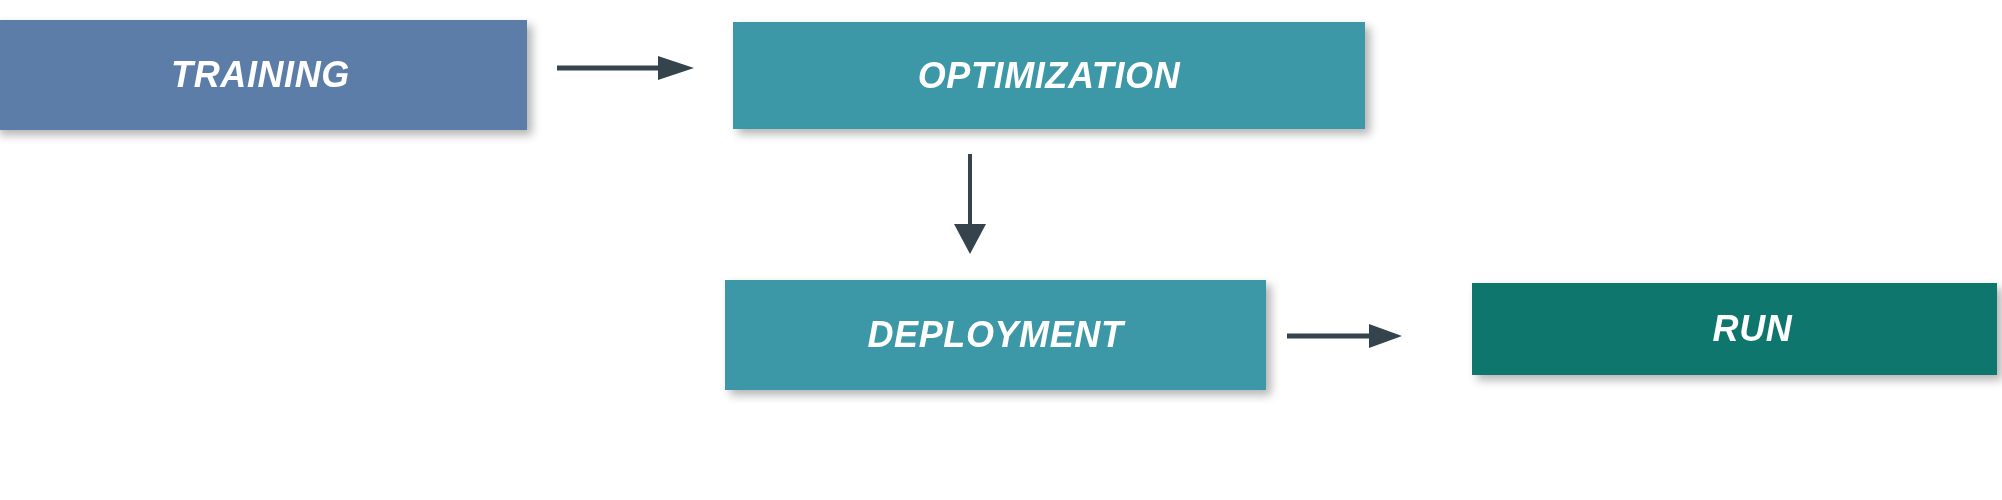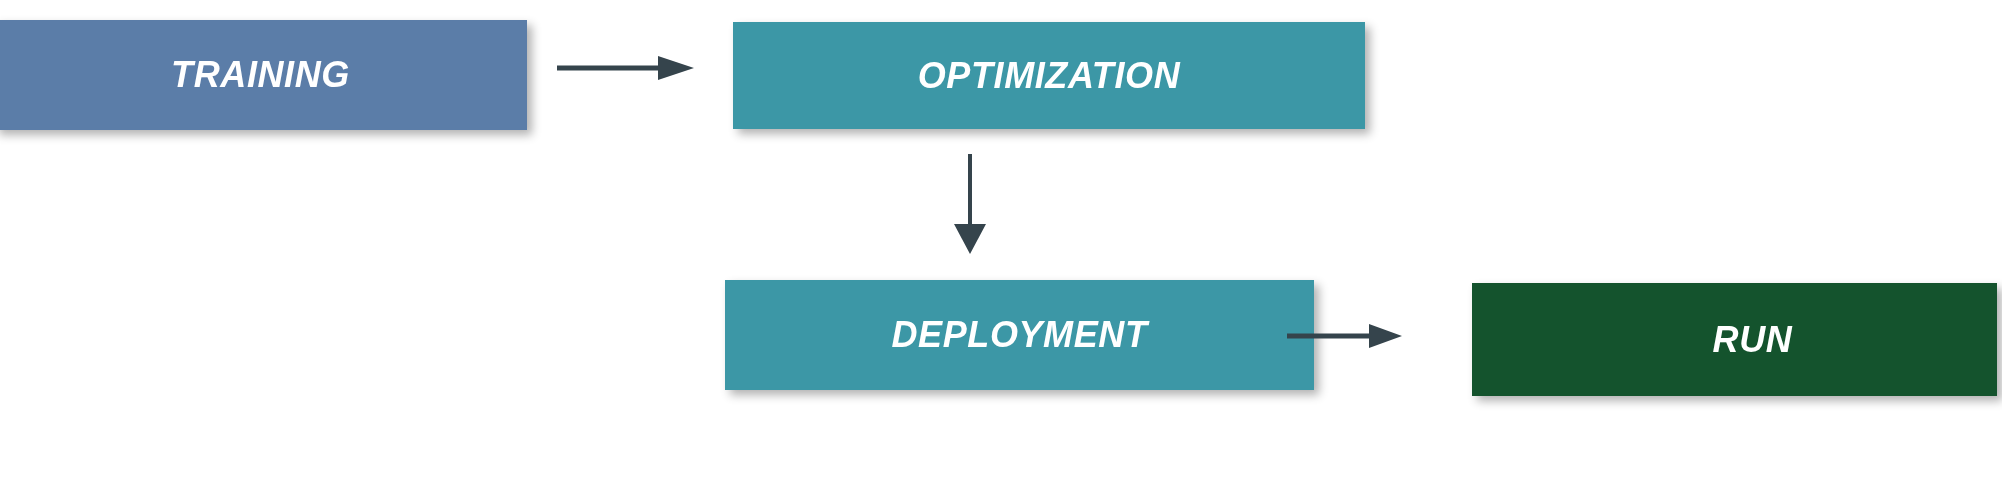--- a/index.html
+++ b/index.html
@@ -53,30 +53,30 @@
     left: 725px;
     top: 22px;
     width: 632px;
     height: 107px;
     background: #3c97a6;
     margin-left: 8px;
   }
   #node-deployment {
     left: 725px;
     top: 280px;
-    width: 589px;
+    width: 541px;
     height: 110px;
     background: #3c97a6;
   }
   #node-run {
     left: 1472px;
     top: 283px;
     width: 525px;
-    height: 113px;
-    background: #14532d;
+    height: 92px;
+    background: #0f766e;
     padding-left: 36px;
   }
 
   
   .connector {
     position: absolute;
   }
   .connector svg {
     display: block;
     overflow: visible;

